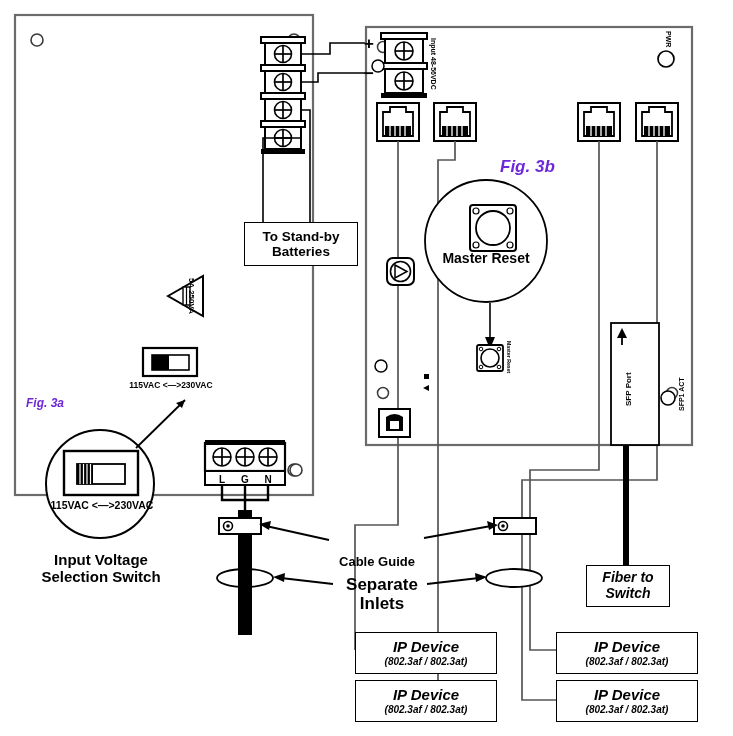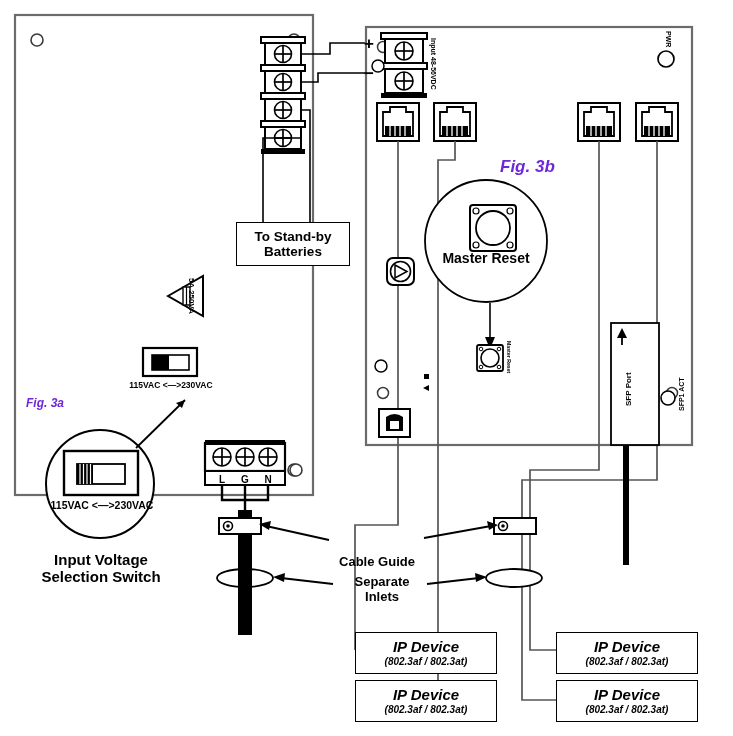--- a/index.html
+++ b/index.html
@@ -287,21 +287,21 @@
     <line x1="263" y1="250" x2="263" y2="225"></line>
     <line x1="310" y1="250" x2="310" y2="225"></line>
   </g>
 
 </svg>
 
 <div class="fig" style="left:500px;top:157px;font-size:17px;">Fig. 3b</div>
 
 <div class="fig" style="left:26px;top:396px;font-size:12px;">Fig. 3a</div>
 
-<div class="boxlbl" style="left:236px;top:222px;width:112px;height:42px;font-size:13.5px;">
+<div class="boxlbl" style="left:244px;top:222px;width:112px;height:42px;font-size:13.5px;">
   <span>To Stand-by Batteries</span>
 </div>
 
 <div class="lbl" style="left:436px;top:251px;width:100px;font-size:14px;">Master Reset</div>
 
 <div class="vert" style="left:512px;top:341px;font-size:5.2px;transform:rotate(90deg);">Master Reset</div>
 
 <div class="vert" style="left:437px;top:38px;font-size:7px;transform:rotate(90deg);">Input 48-56VDC</div>
 
 <div class="vert" style="left:672px;top:31px;font-size:7px;transform:rotate(90deg);">PWR</div>
@@ -322,25 +322,28 @@
 <div class="lbl" style="left:214px;top:474px;width:16px;font-size:10px;">L</div>
 <div class="lbl" style="left:237px;top:474px;width:16px;font-size:10px;">G</div>
 <div class="lbl" style="left:260px;top:474px;width:16px;font-size:10px;">N</div>
 
 <div class="lbl" style="left:22px;top:552px;width:158px;font-size:15px;text-align:center;">
   <span>Input Voltage Selection Switch</span>
 </div>
 
 <div class="lbl" style="left:330px;top:555px;width:94px;font-size:13px;">Cable Guide</div>
 
-<div class="lbl" style="left:336px;top:575px;width:92px;font-size:13px;">
+<div class="lbl" style="left:336px;top:575px;width:92px;font-size:17px;">
   <span>Separate Inlets</span>
 </div>
 
 
+<div class="boxlbl ital" style="left:586px;top:565px;width:82px;height:40px;font-size:14px;">
+  <span>Fiber to Switch</span>
+</div>
 
 <div class="boxlbl" style="left:355px;top:632px;width:140px;height:40px;">
   <span class="ital" style="font-size:15px;">IP Device</span>
   <span class="ital" style="font-size:10px;">(802.3af / 802.3at)</span>
 </div>
 
 <div class="boxlbl" style="left:355px;top:680px;width:140px;height:40px;">
   <span class="ital" style="font-size:15px;">IP Device</span>
   <span class="ital" style="font-size:10px;">(802.3af / 802.3at)</span>
 </div>

